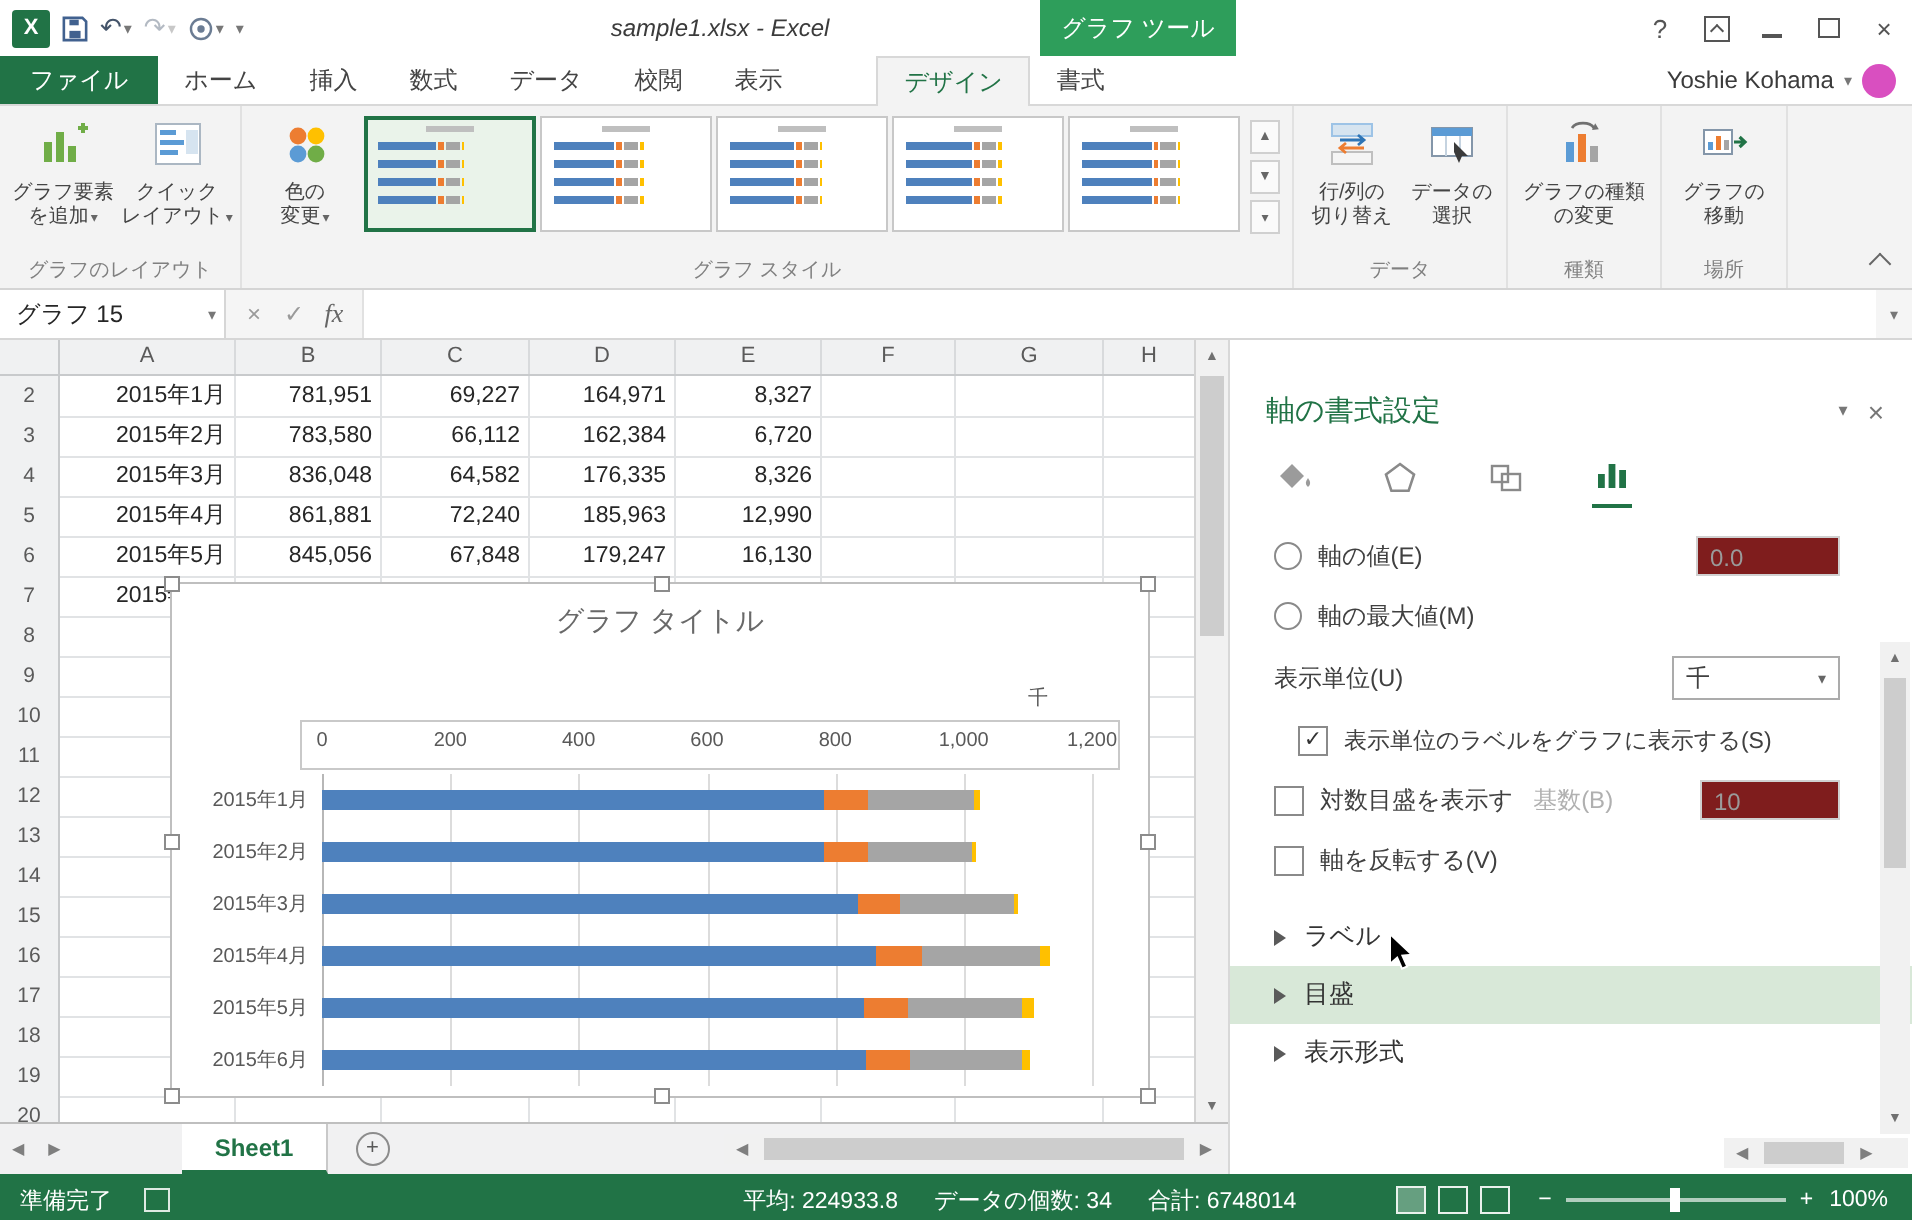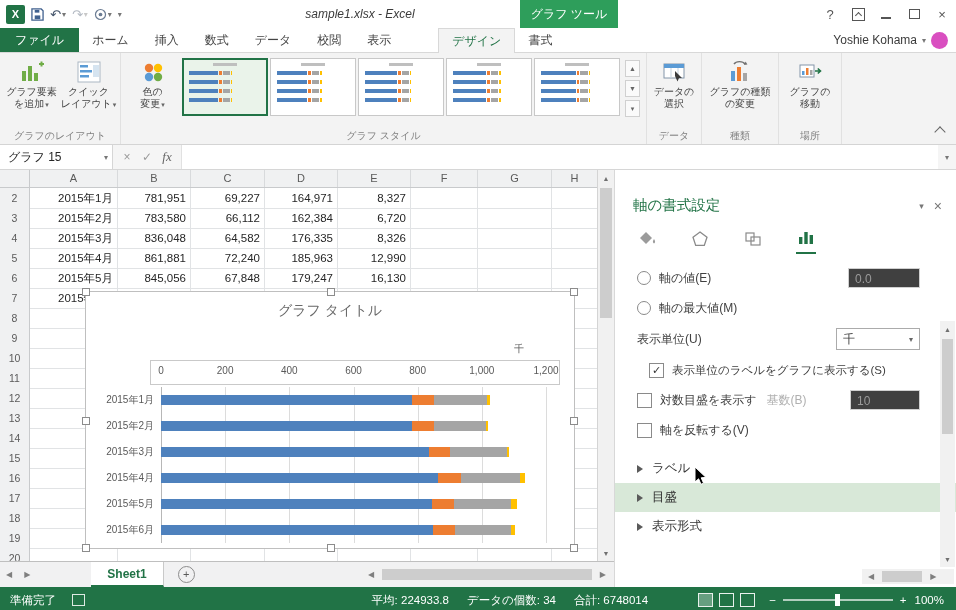--- a/index.html
+++ b/index.html
@@ -34,21 +34,21 @@
   .tab.active{background:#f3f3f3;color:#217346;border:1px solid #d8d8d8;border-bottom:none;margin-bottom:-1px;}
   .userbox{margin-left:auto;display:flex;align-items:center;gap:5px;padding-right:8px;color:#3b3b3b;}
   .userbox .c{font-size:8px;color:#777;}
   .avatar{width:17px;height:17px;border-radius:50%;background:#d94fc0;}
 
   
   .ribbon{height:91px;background:#f3f3f3;border-bottom:1px solid #d4d4d4;display:flex;position:relative;}
   .rgroup{position:relative;border-right:1px solid #e1e1e1;display:flex;flex-direction:column;}
   .gbody{flex:1;display:flex;align-items:flex-start;padding:3px 4px 0 4px;gap:2px;}
   .glabel{height:15px;text-align:center;font-size:10px;color:#808080;line-height:14px;white-space:nowrap;}
-  .bigbtn{width:55px;display:flex;flex-direction:column;align-items:center;gap:1px;padding-top:2px;}
+  .bigbtn{width:55px;display:flex;flex-direction:column;align-items:center;gap:6px;padding-top:2px;}
   .bicon{height:27px;display:flex;align-items:center;}
   .blbl{font-size:10px;line-height:1.2;color:#444;text-align:center;white-space:nowrap;}
   .blbl .c{font-size:7px;color:#666;margin-left:1px;}
   .gallery{display:flex;gap:2px;padding-top:2px;}
   .thumb{width:86px;height:58px;background:#fff;border:1px solid #c8c8c8;box-sizing:border-box;padding:4px 6px 2px 6px;}
   .thumb.sel{border:2px solid #217346;background:#eaf3ea;padding:3px 5px 1px 5px;}
   .tt{width:24px;height:3px;background:#bfbfbf;margin:0 auto 4px auto;}
   .trow{display:flex;gap:1px;height:5px;margin-bottom:4px;align-items:center;}
   .trow i{display:block;height:4px;}
   .galarrows{display:flex;flex-direction:column;justify-content:center;gap:3px;padding:4px 2px 0 3px;}
@@ -110,21 +110,21 @@
   .tp-tab1 .c{font-size:8px;color:#444;margin-left:3px;}
   .tp-tab2{color:#595959;font-size:12.5px;}
   .tp-icons{padding:13px 0 0 22px;display:flex;gap:33px;align-items:flex-end;}
   .tpi{padding-bottom:3px;}
   .tpi.active{border-bottom:2px solid #217346;}
   .tp-body{padding:14px 36px 0 22px;font-size:12px;color:#404040;}
   .tprow{display:flex;align-items:center;margin-bottom:10px;min-height:20px;}
   .radio{width:12px;height:12px;border:1px solid #8a8a8a;border-radius:50%;background:#fff;margin-right:8px;flex:0 0 auto;}
   .cb{width:13px;height:13px;border:1px solid #8a8a8a;background:#fff;margin-right:8px;flex:0 0 auto;
     font-size:11px;line-height:13px;text-align:center;color:#333;}
-  .field{width:72px;height:20px;border:1px solid #d0d0d0;background:#404040;margin-left:auto;
+  .field{width:72px;height:20px;border:1px solid #d0d0d0;background:#7f1d1d;margin-left:auto;
     line-height:20px;padding:0 6px;color:#9a9a9a;box-sizing:border-box;}
   .dd{width:84px;height:22px;border:1px solid #ababab;background:#fff;margin-left:auto;display:flex;
     align-items:center;justify-content:space-between;padding:0 6px;box-sizing:border-box;}
   .dd .c{font-size:8px;color:#666;}
   .gray{color:#b0b0b0;}
   .smalltext{font-size:11.5px;}
   .indent{margin-left:12px;}
   #sections{margin-top:14px;}
   .sect{display:flex;align-items:center;padding:6px 0;font-size:12.5px;color:#333;}
   .sect .tri{width:0;height:0;border-left:6px solid #5a5a5a;border-top:4px solid transparent;
@@ -423,20 +423,32 @@
           <span>▲</span>
           <span>▼</span>
           <span>▾</span>
         </div>
       </div>
       <div class="glabel">グラフ スタイル</div>
     </div>
 
     <div class="rgroup">
       <div class="gbody">
+        <div class="bigbtn" style="width:50px">
+          <span class="bicon">
+            <svg width="26" height="26" viewBox="0 0 26 26">
+                <rect x="3" y="3" width="20" height="6" fill="#d6e4f0" stroke="#9dc3e6"></rect>
+                <rect x="3" y="17" width="20" height="6" fill="#f5f5f5" stroke="#bfbfbf"></rect>
+                <path d="M7 11 L19 11 M16 8.5 L19 11 L16 13.5" stroke="#2e75b6" stroke-width="1.4" fill="none"></path>
+                <path d="M19 15 L7 15 M10 12.5 L7 15 L10 17.5" stroke="#ed7d31" stroke-width="1.4" fill="none"></path>
+              </svg>
+          </span>
+          <span class="blbl"><span>行/列の</span><br>
+            <span>切り替え</span></span>
+        </div>
         <div class="bigbtn" style="width:46px">
           <span class="bicon">
             <svg width="26" height="26" viewBox="0 0 26 26">
                 <rect x="3" y="5" width="20" height="14" fill="#fff" stroke="#8496a9"></rect>
                 <rect x="3" y="5" width="20" height="4" fill="#5b9bd5"></rect>
                 <line x1="10" y1="9" x2="10" y2="19" stroke="#c5d3e0"></line>
                 <line x1="17" y1="9" x2="17" y2="19" stroke="#c5d3e0"></line>
                 <path d="M14 12 l7 7 -3 0 -1.5 3.5 -2.5 -5.5 z" fill="#3b3b3b"></path>
               </svg>
           </span>

